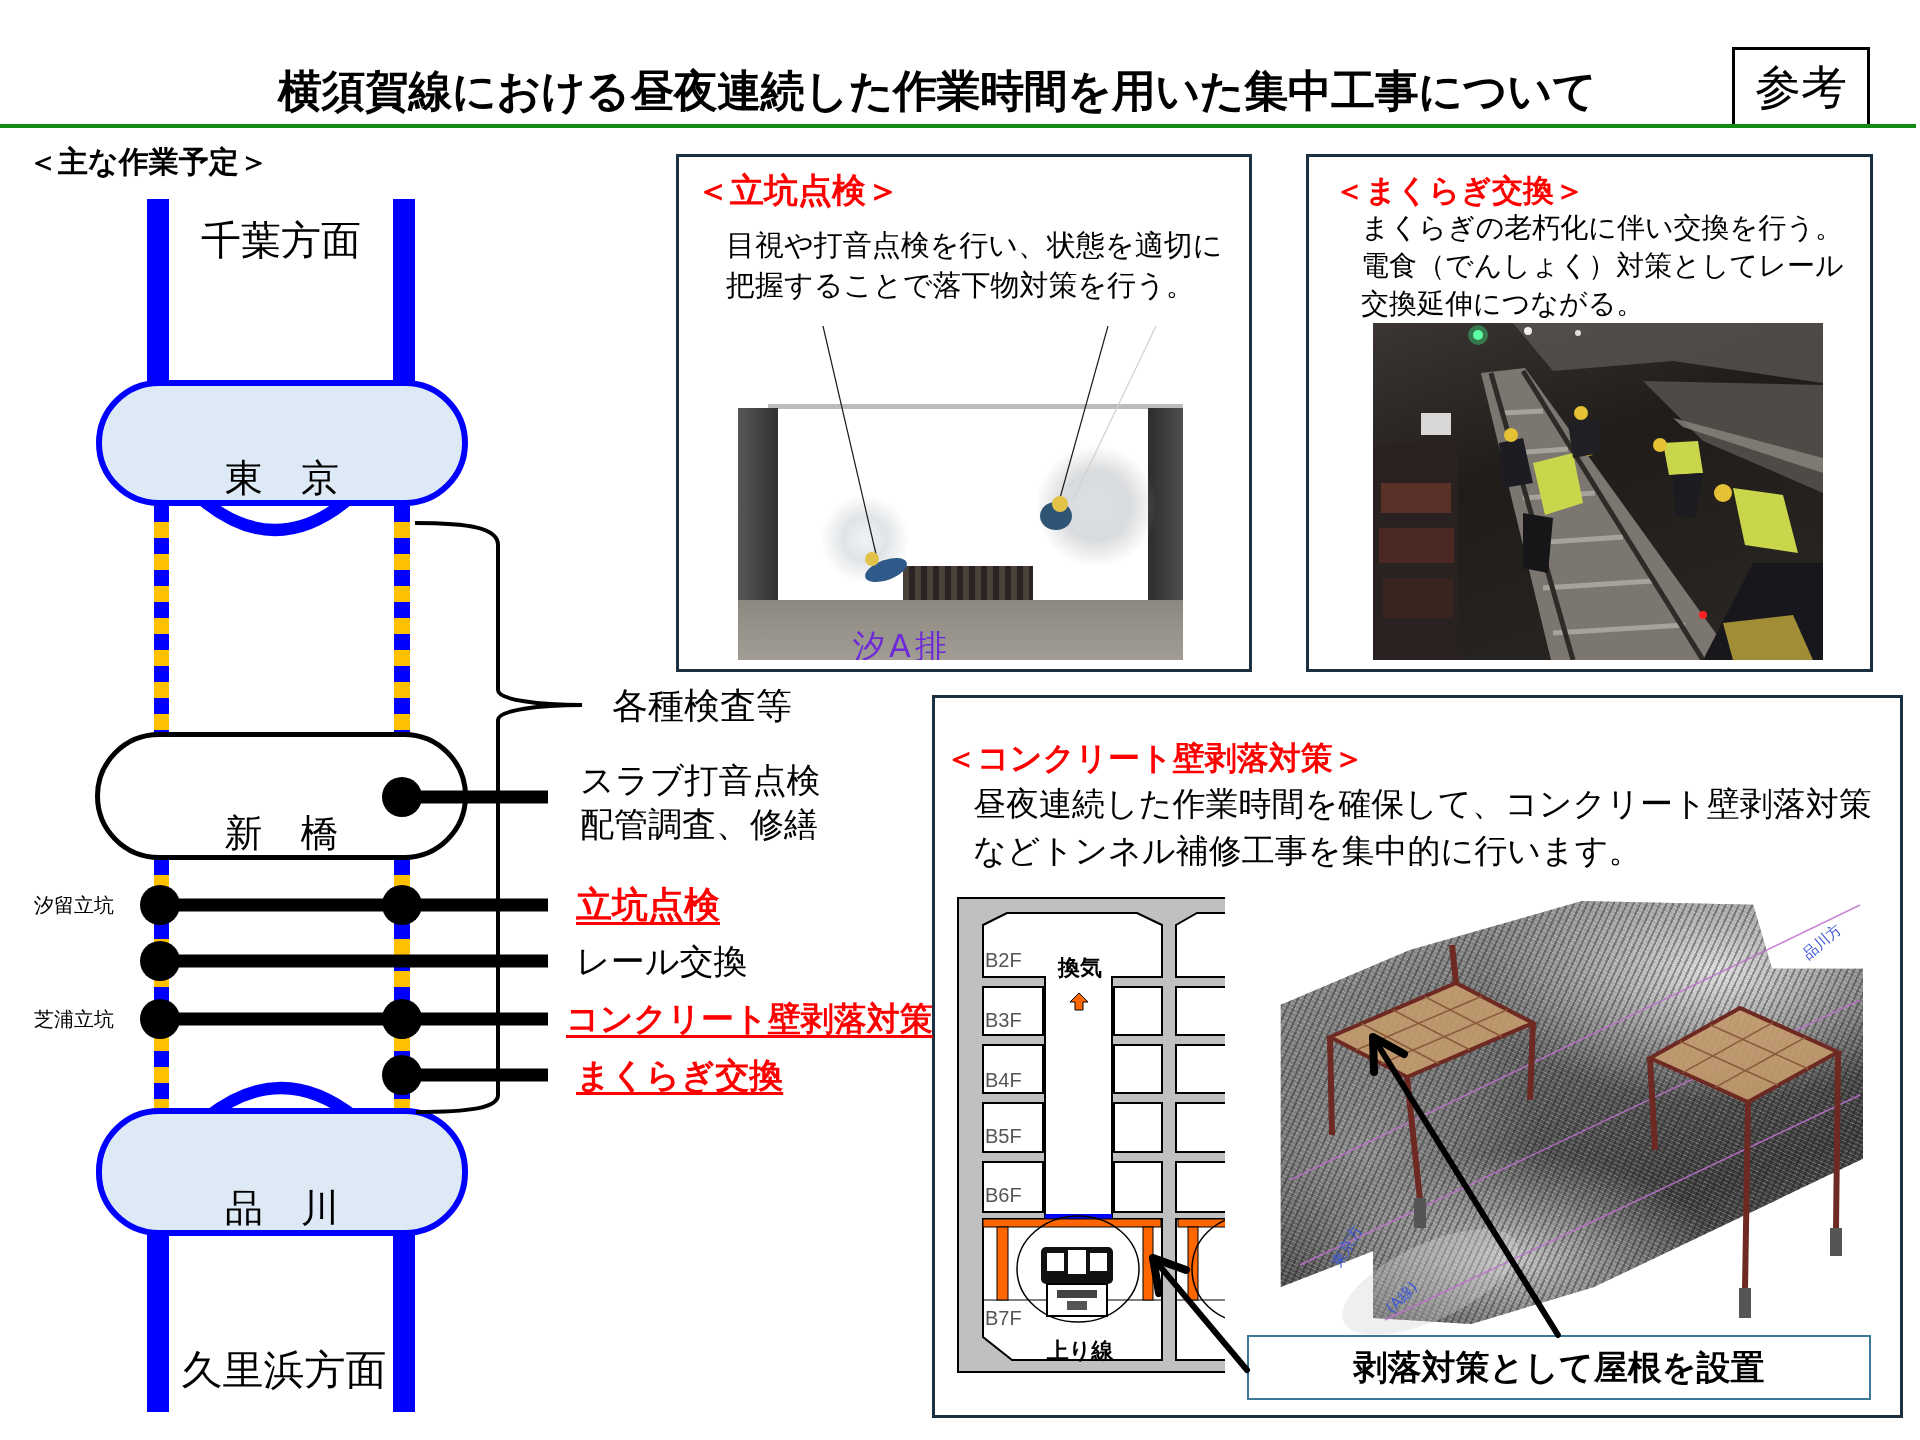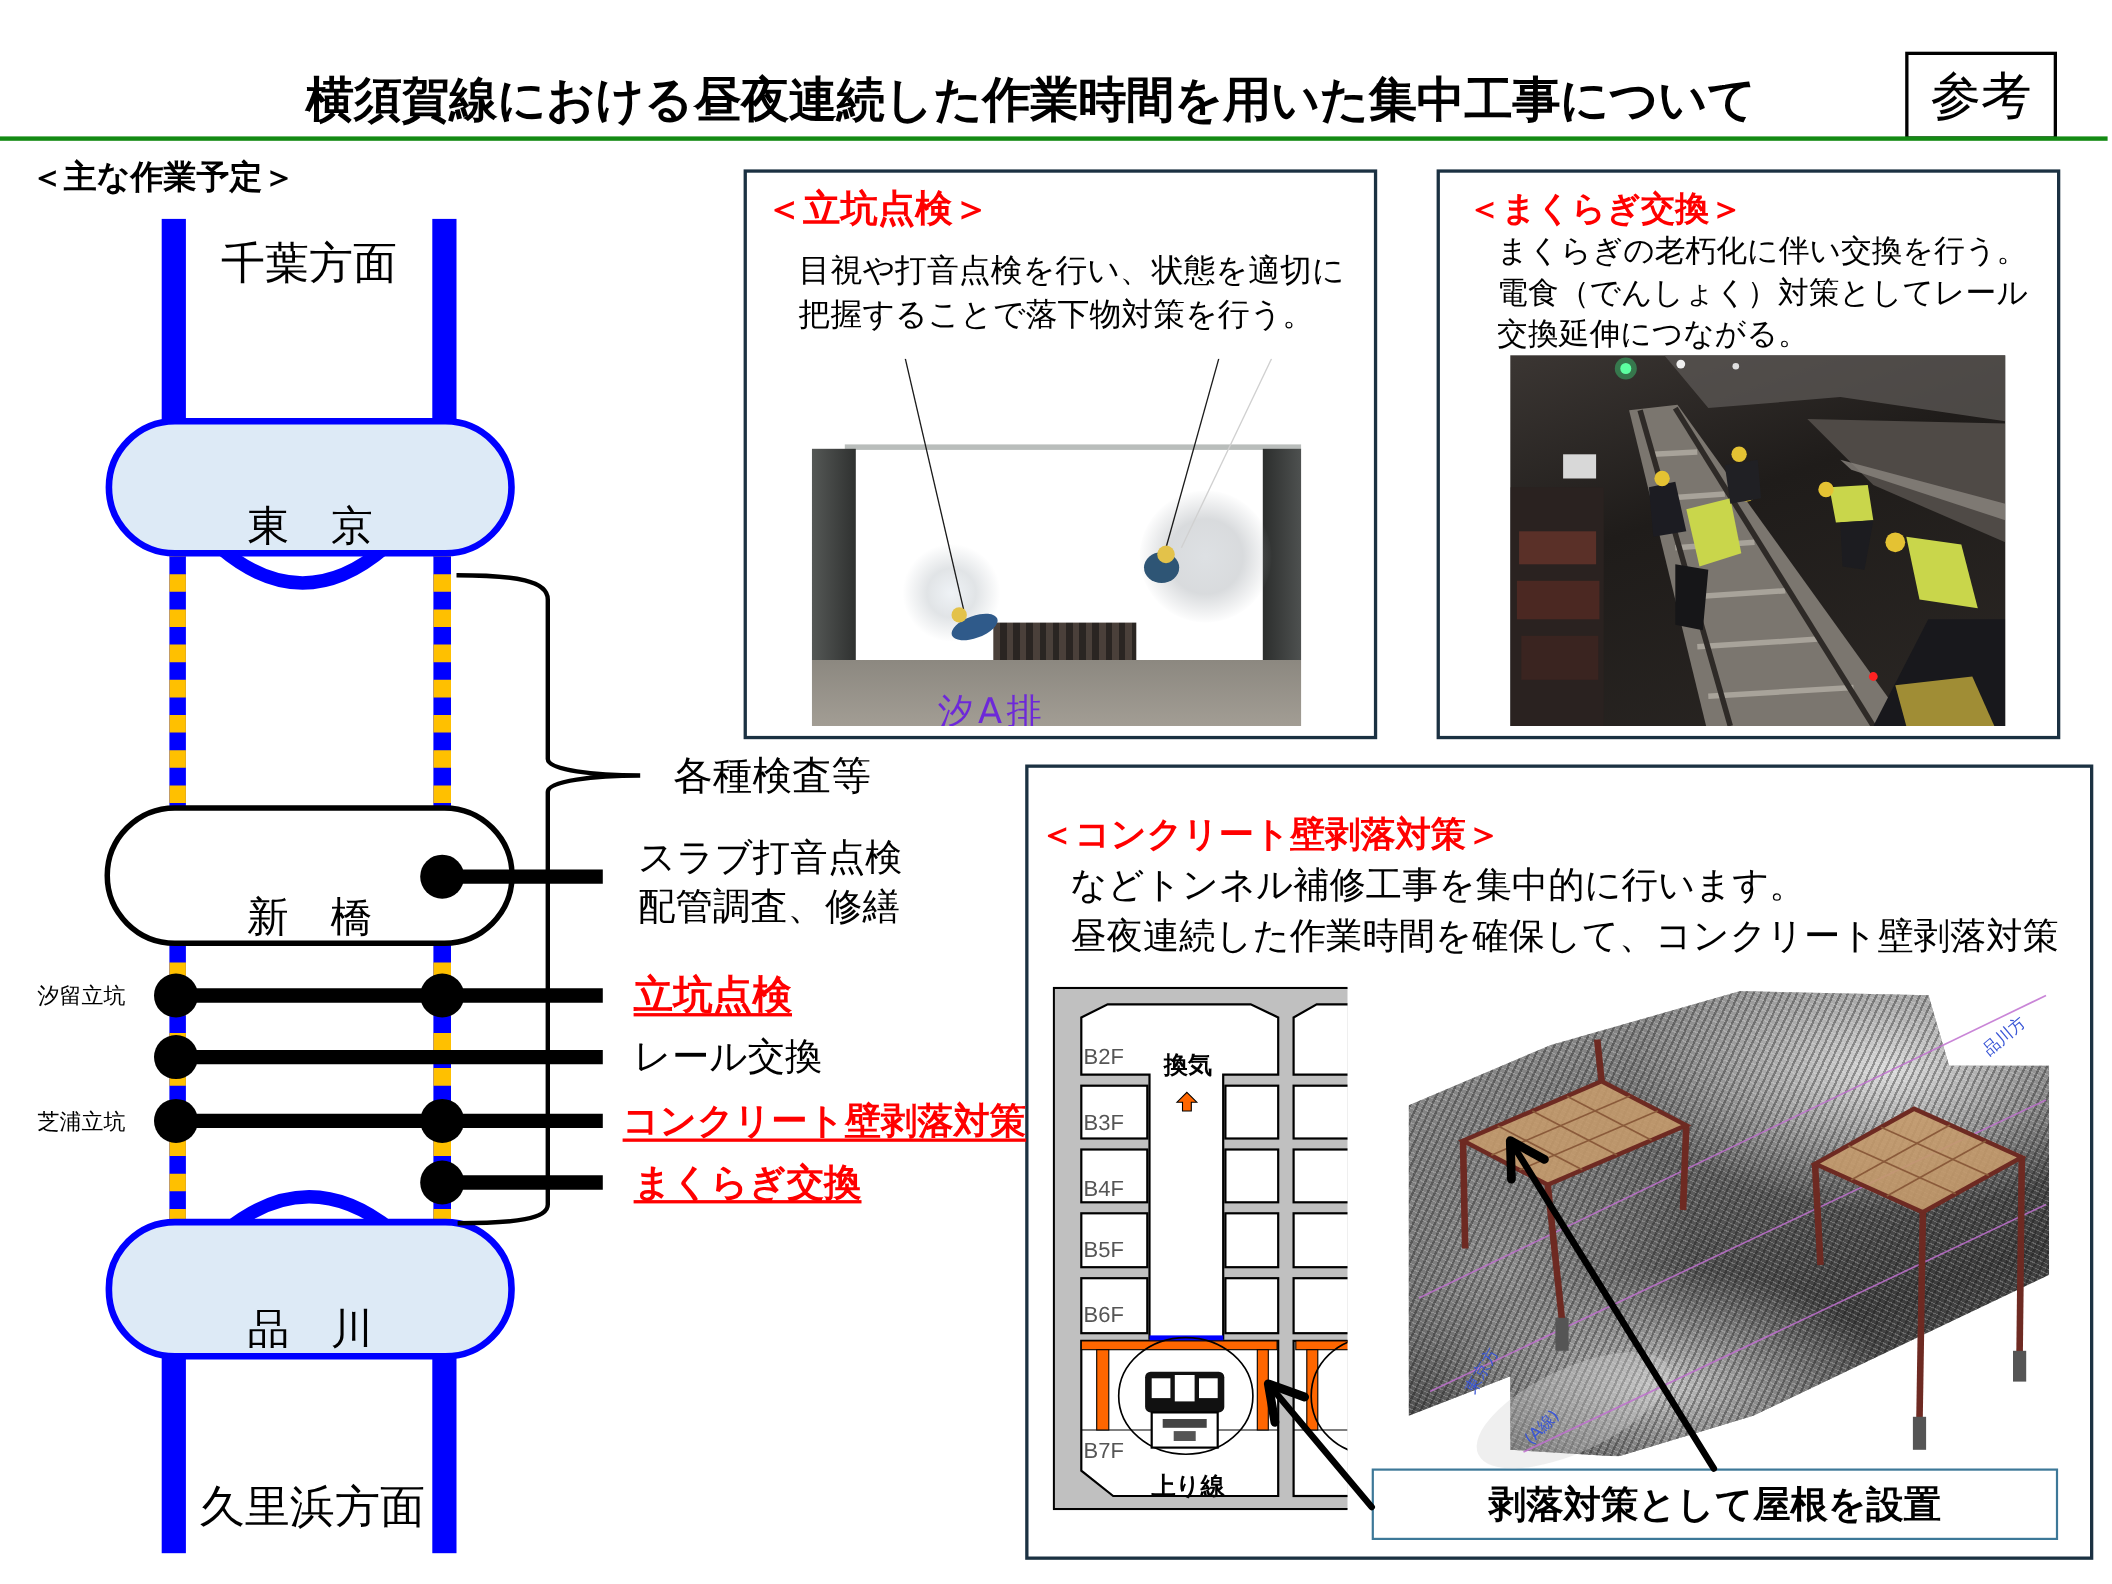--- a/index.html
+++ b/index.html
@@ -210,22 +210,22 @@
       <polygon points="380,240 450,240 450,337 330,337" fill="#18181c"></polygon>
       <polygon points="350,300 420,292 440,337 360,337" fill="#b9a23a" opacity="0.85"></polygon>
       <circle cx="330" cy="292" r="4" fill="#ff2222"></circle>
     </svg>
   </div>
 </div>
 
 <div class="panel" style="left:932px;top:695px;width:971px;height:723px;border-width:3px">
   <div class="panel-heading" style="left:10px;top:42px;font-size:32px;line-height:36px">＜コンクリート壁剥落対策＞</div>
   <div class="panel-body" style="left:38px;top:82px;font-size:33px;line-height:47px">
+    <div>昼夜連続した作業時間を確保して、コンクリート壁剥落対策</div>
     <div>などトンネル補修工事を集中的に行います。</div>
-    <div>昼夜連続した作業時間を確保して、コンクリート壁剥落対策</div>
   </div>
 
   <svg class="abs" style="left:22px;top:199px" width="268" height="476" viewBox="0 0 268 476">
     <rect x="0" y="1" width="270" height="474" fill="#c0c0c0"></rect>
     <polyline points="270,1 1,1 1,475 270,475" fill="none" stroke="#000" stroke-width="2"></polyline>
     <g fill="#fff" stroke="#000" stroke-width="2">
       <path d="M 26 28 L 50 16 L 180 16 L 205 28 L 205 80 L 155 80 L 155 320 L 88 320 L 88 80 L 26 80 Z"></path>
       <rect x="26" y="90" width="60" height="48"></rect>
       <rect x="157" y="90" width="48" height="48"></rect>
       <rect x="26" y="148" width="60" height="48"></rect>

